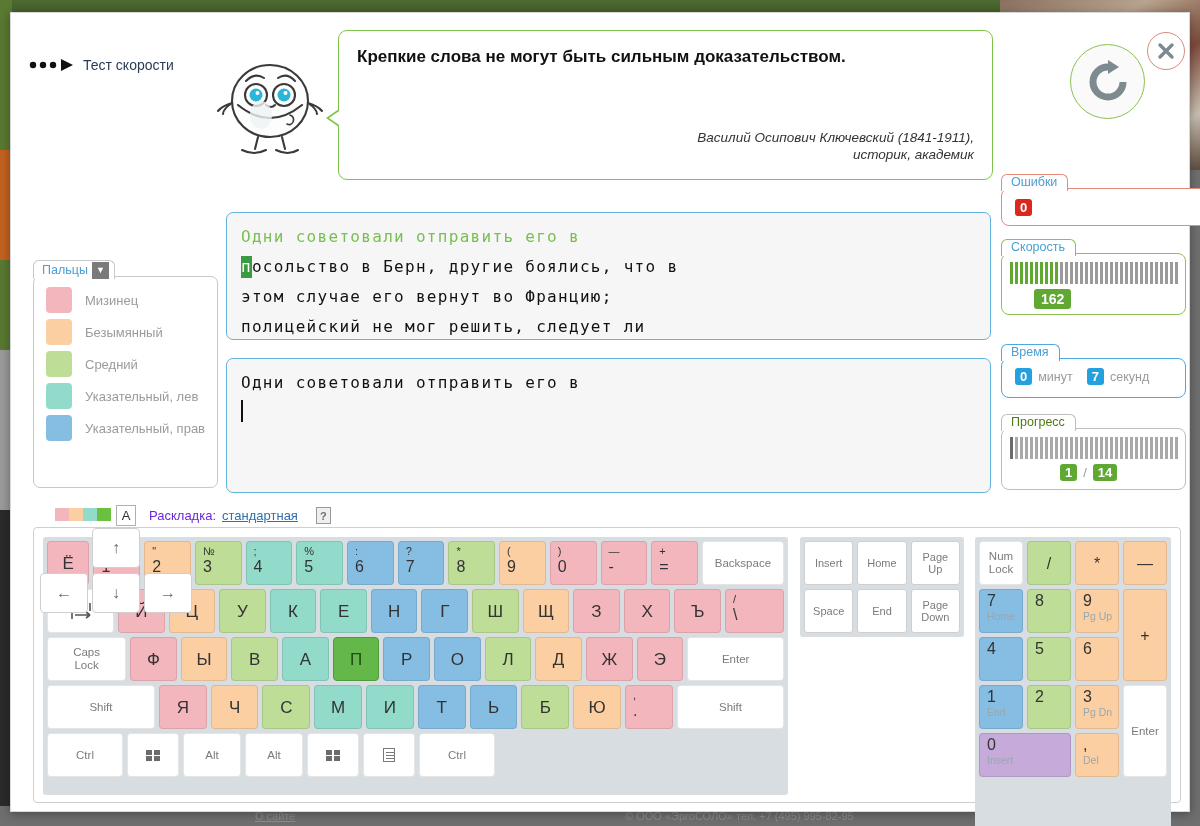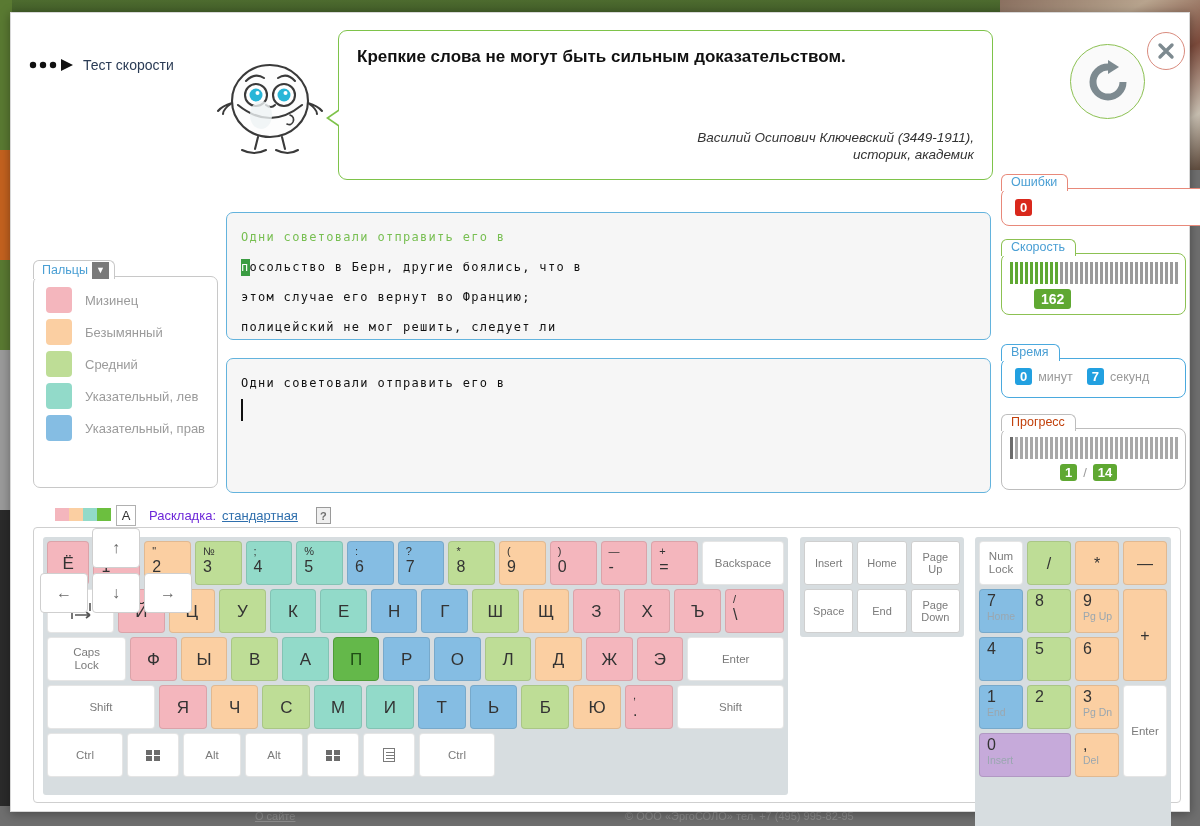--- a/index.html
+++ b/index.html
@@ -65,21 +65,21 @@
   #close-button {
     position:absolute; left:1136px; top:19px; width:38px; height:38px; border-radius:50%;
     border:1.5px solid #d98b7e; background:#fff; cursor:pointer;
     display:flex; align-items:center; justify-content:center;
   }
 
   
   .panel-text {
     position:absolute; background:#f6f6f6; border-radius:7px;
     font-family:"DejaVu Sans Mono","Liberation Mono",monospace;
-    font-size:12px; line-height:30px; letter-spacing:1.3px; color:#111;
+    font-size:16px; line-height:30px; letter-spacing:1.3px; color:#111;
     padding:9px 12px 8px 14px; white-space:pre-wrap;
   }
   #source-panel { left:215px; top:199px; width:765px; height:128px; border:1.5px solid #63b3dd; }
   #input-panel  { left:215px; top:345px; width:765px; height:135px; border:1.5px solid #63b3dd; }
   .done { color:#78bf52; }
   .cursor-char { background:#3a9c41; color:#ffffff; padding:1px 0 2px 0; }
   #caret { display:inline-block; width:2px; height:22px; background:#111;
       vertical-align:-4px; }
 
   
@@ -89,21 +89,21 @@
     background:#fff; border-radius:6px 6px 0 0; font-size:12.5px; line-height:15px;
     white-space:nowrap;
   }
   #stat-errors   { left:990px; top:175px; width:220px; height:38px; border:1.5px solid #e8897a; }
   #stat-errors .tab { border:1.5px solid #e8897a; border-bottom:none; color:#4a9fd4; }
   #stat-speed    { left:990px; top:240px; width:185px; height:62px; border:1.5px solid #8cc152; }
   #stat-speed .tab { border:1.5px solid #8cc152; border-bottom:none; color:#4a9fd4; }
   #stat-time     { left:990px; top:345px; width:185px; height:40px; border:1.5px solid #4aa9de; }
   #stat-time .tab { border:1.5px solid #4aa9de; border-bottom:none; color:#4a9fd4; }
   #stat-progress { left:990px; top:415px; width:185px; height:62px; border:1.5px solid #bdbdbd; }
-  #stat-progress .tab { border:1.5px solid #bdbdbd; border-bottom:none; color:#c2410c; }
+  #stat-progress .tab { border:1.5px solid #bdbdbd; border-bottom:none; color:#4d7c0f; }
 
   .badge { display:inline-block; min-width:16px; padding:1px 5px; border-radius:3px;
       color:#fff; font-size:13px; font-weight:bold; text-align:center; }
   .badge-red   { background:#d9281c; }
   .badge-green { background:#5fa832; }
   .badge-blue  { background:#22a0e0; }
   .stat-units { font-size:12.5px; color:#9a9a9a; }
 
   .bars { position:absolute; left:8px; top:8px; height:22px; width:168px; overflow:hidden;
       display:flex; gap:2px; }
@@ -225,21 +225,21 @@
         <path d="M50 84 l-3 12 M74 84 l3 12"></path>
         <path d="M34 97 q12 6 24 0 M68 97 q12 6 22 0"></path>
         <path d="M82 62 q5 2 3 7 q-2 4 -6 2" stroke-width="1.6"></path>
       </g>
       <ellipse cx="53" cy="62" rx="11" ry="14" fill="#eef2f4" stroke="none" opacity=".8"></ellipse>
     </svg>
   </div>
 
   <div id="quote-bubble">
     <div id="quote-text">Крепкие слова не могут быть сильным доказательством.</div>
-    <div id="quote-author">Василий Осипович Ключевский (3449-1911),</div>
+    <div id="quote-author">Василий Осипович Ключевский (1841-1911),</div>
     <div id="quote-role">историк, академик</div>
   </div>
 
   <div id="restart-button">
     <svg width="44" height="44" viewBox="0 0 44 44">
       <path d="M22 7 A15 15 0 1 0 37 22" stroke="#7d8a90" stroke-width="7" fill="none" stroke-linecap="butt"></path>
       <path d="M22 0 L22 14 L33 7 Z" fill="#7d8a90"></path>
     </svg>
   </div>
 

